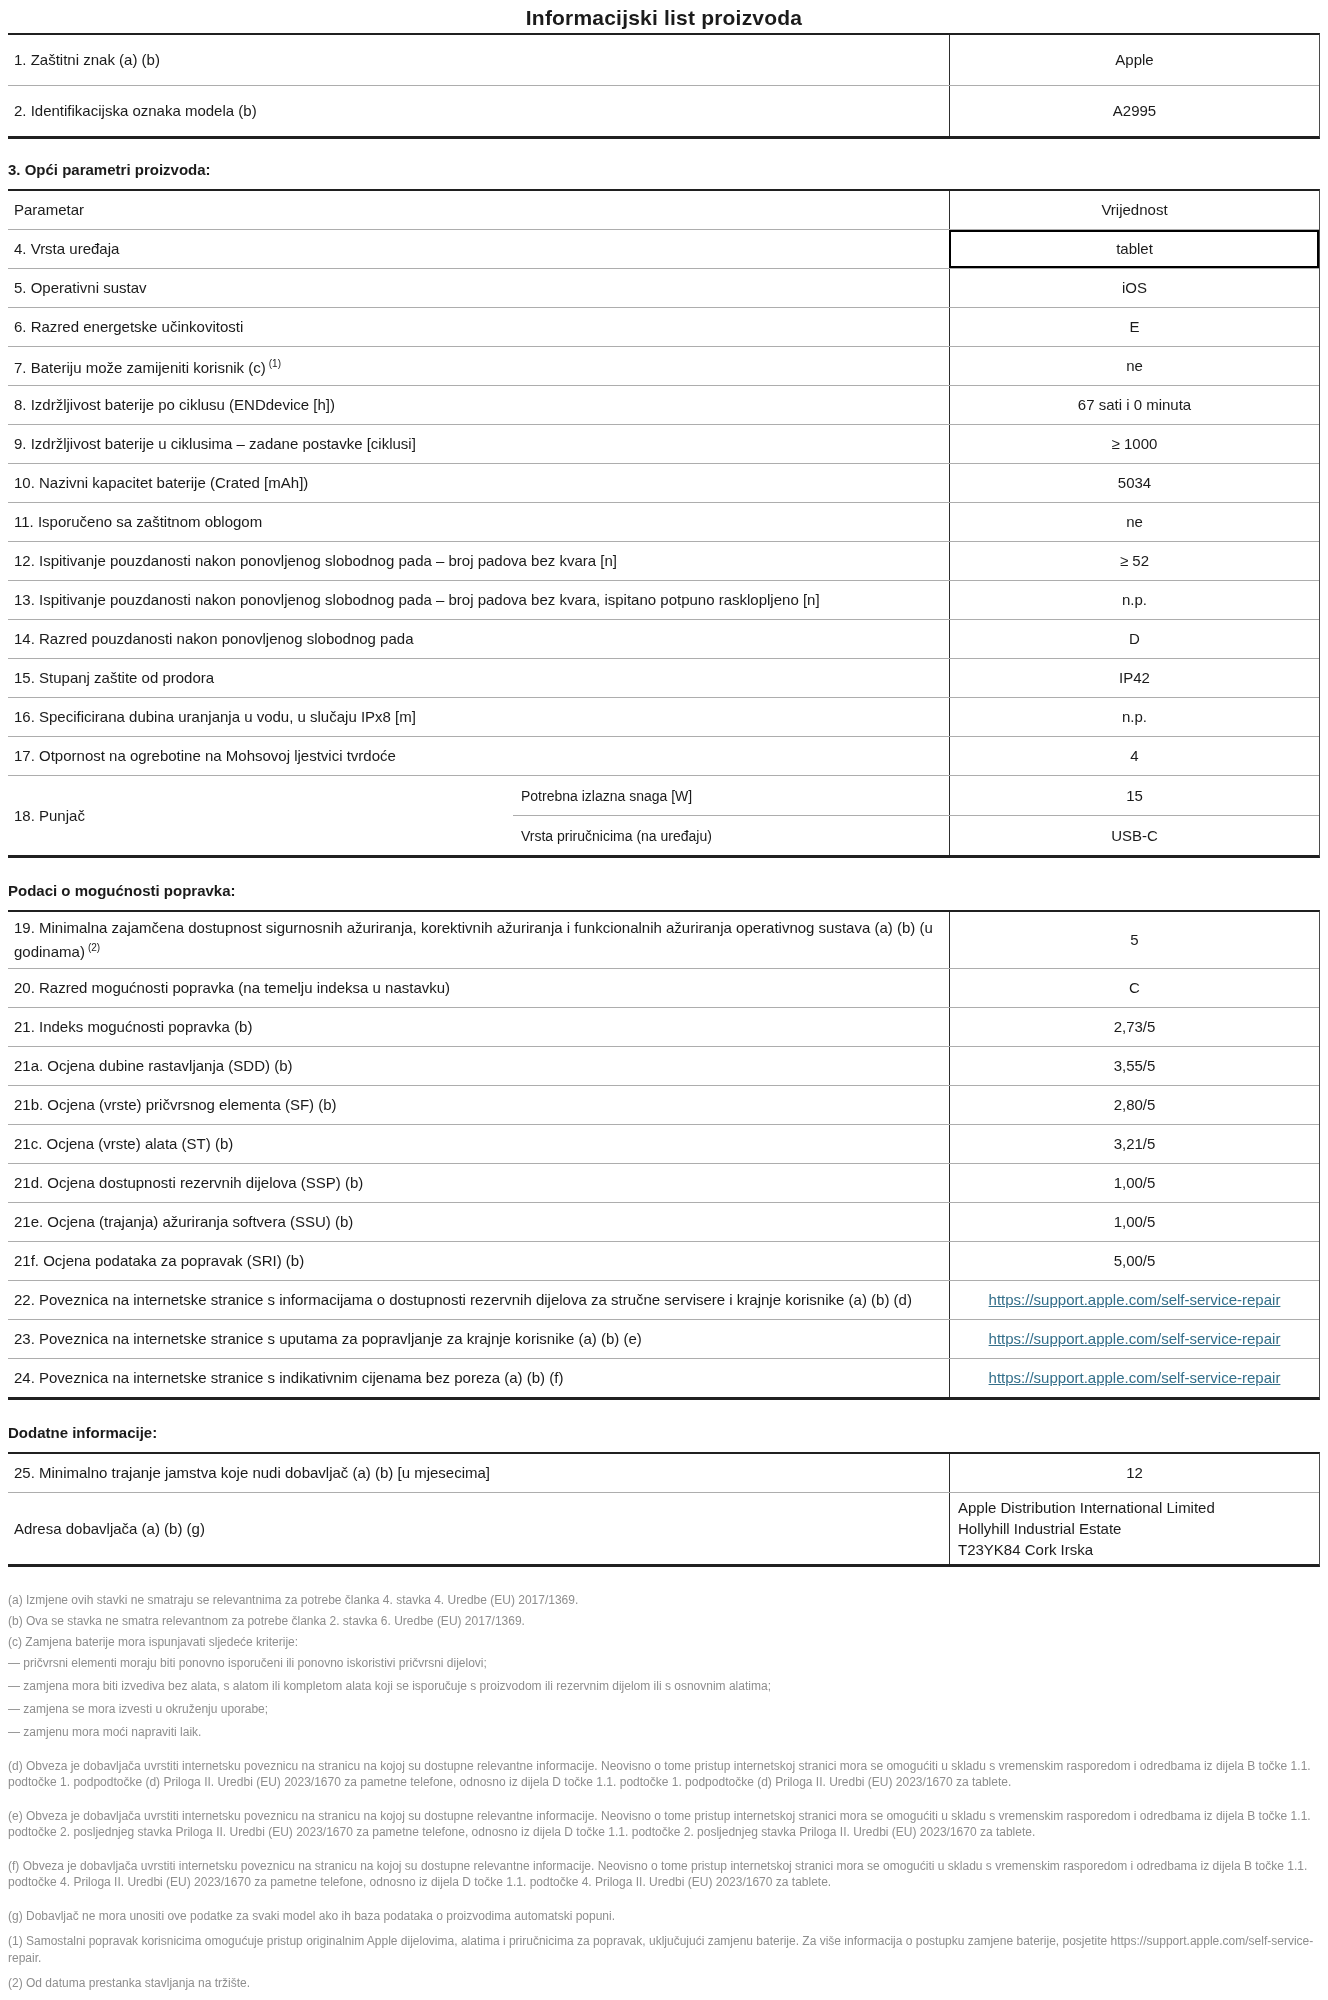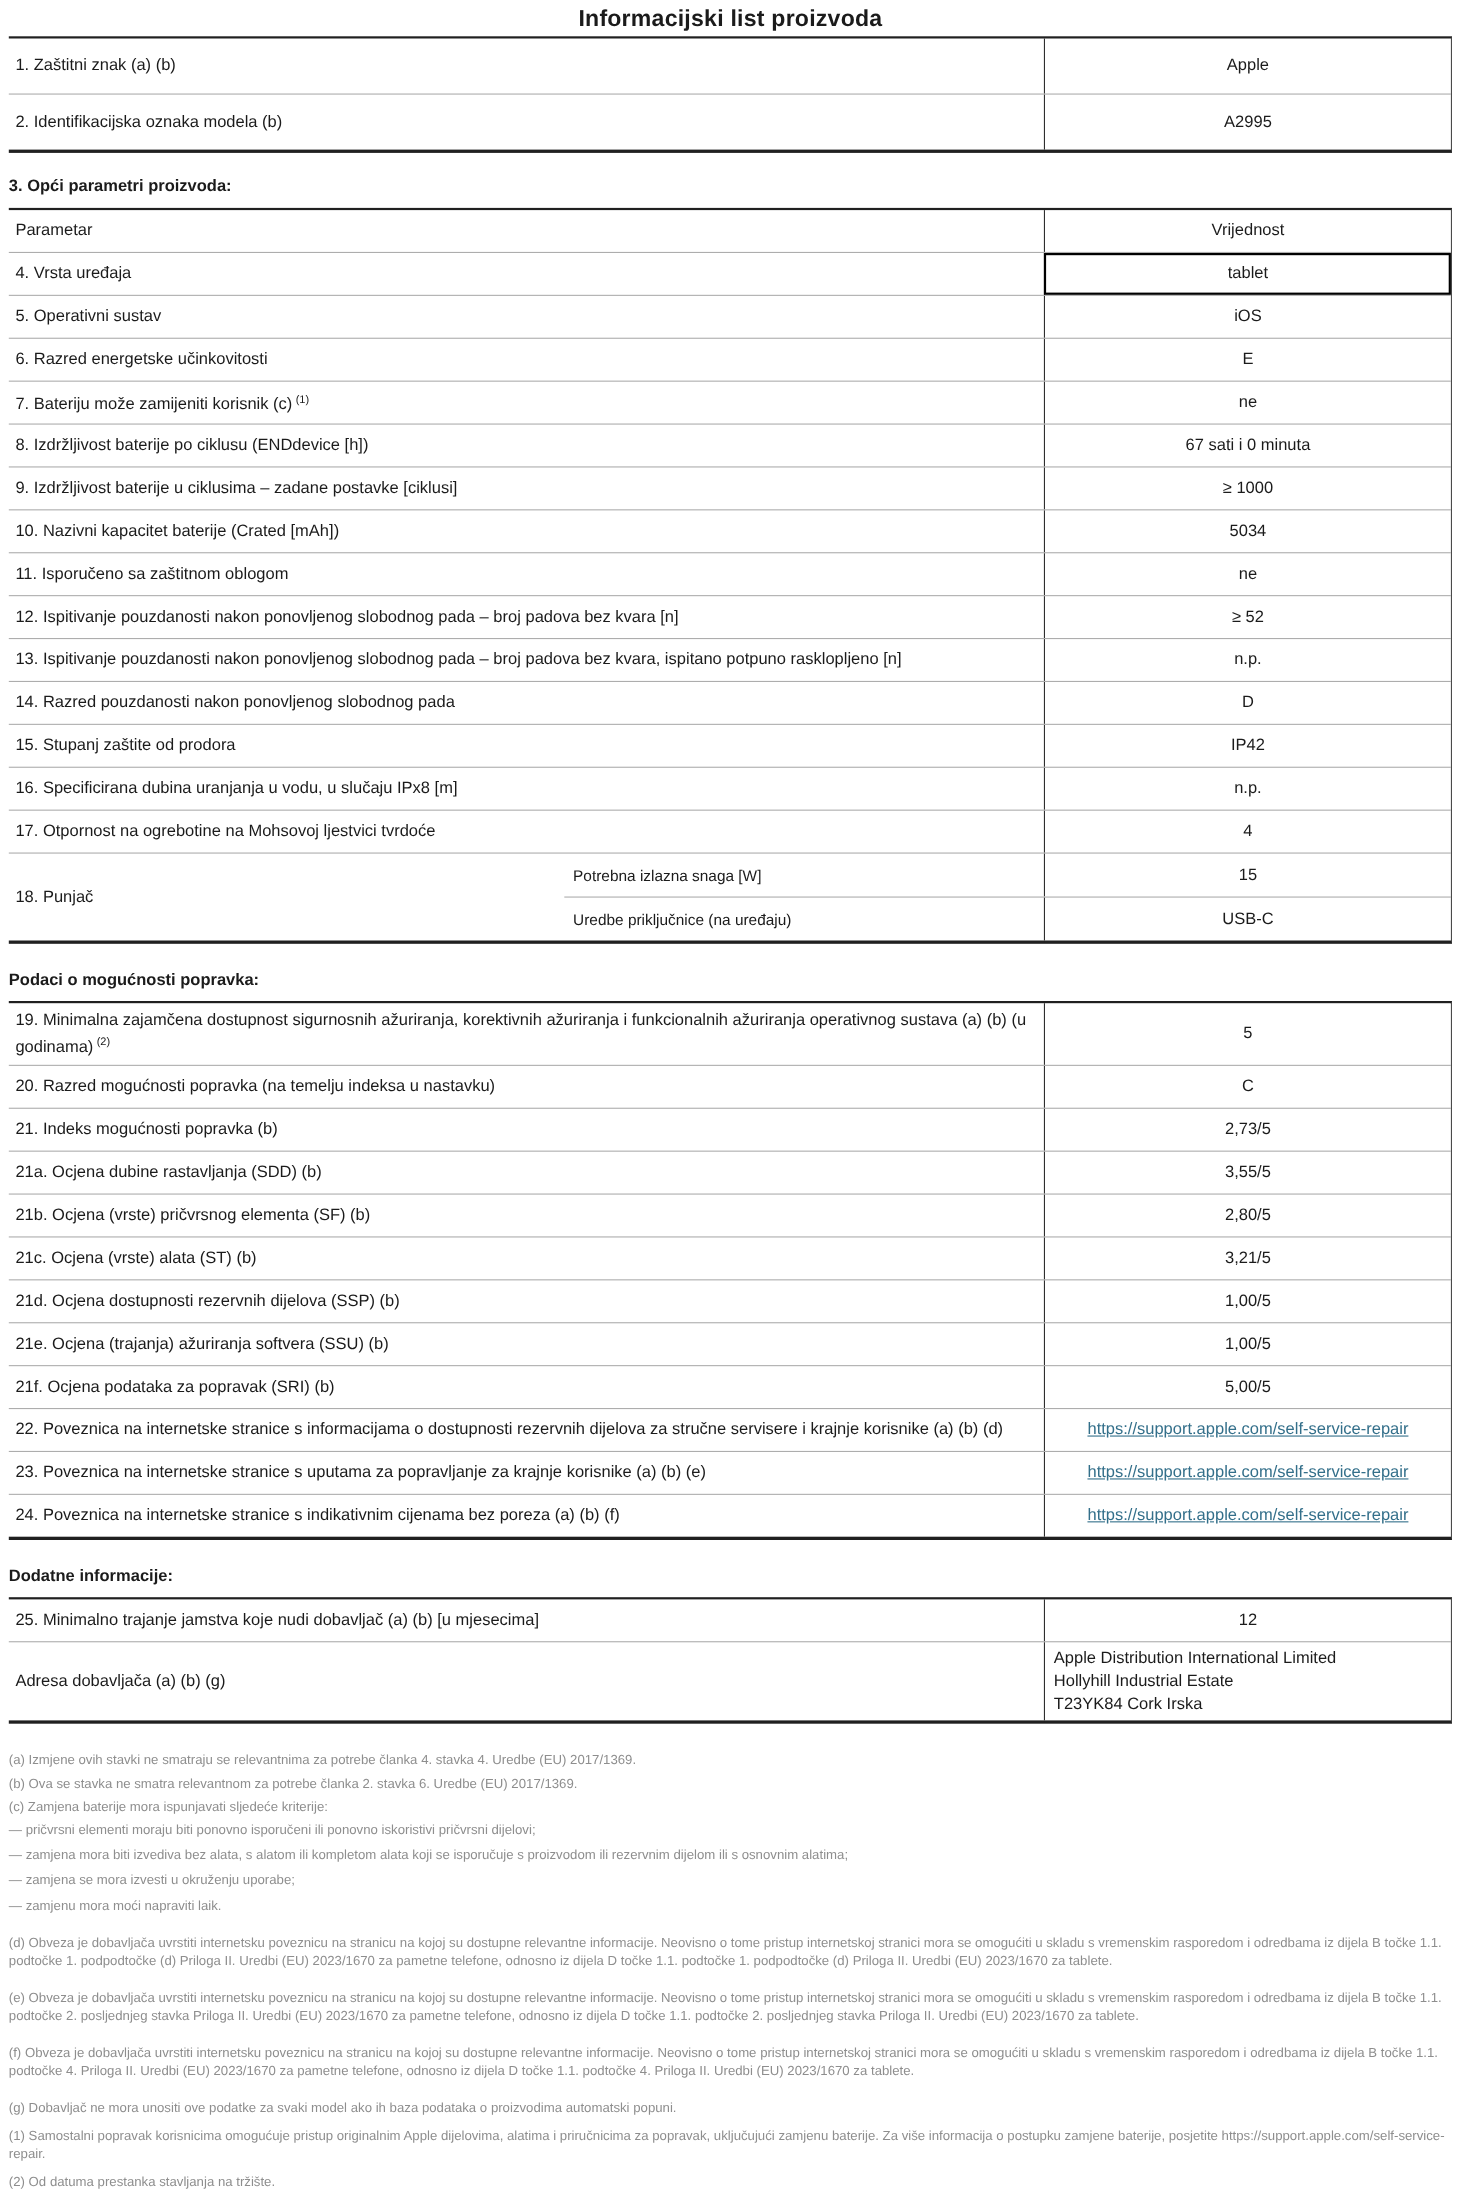--- a/index.html
+++ b/index.html
@@ -156,21 +156,21 @@
       <div class="val">4</div>
     </div>
     <div class="r18">
       <div class="r18-main-lbl">18. Punjač</div>
       <div class="r18-sub">
         <div class="r18-row">
           <div class="r18-sublbl">Potrebna izlazna snaga [W]</div>
           <div class="val">15</div>
         </div>
         <div class="r18-row">
-          <div class="r18-sublbl">Uredbe priključnice (na uređaju)</div>
+          <div class="r18-sublbl">Vrsta priručnicima (na uređaju)</div>
           <div class="val">USB-C</div>
         </div>
       </div>
     </div>
   </div>
 
   <div class="section-heading">Podaci o mogućnosti popravka:</div>
 
   <div class="tbl tbl-main">
     <div class="row">

